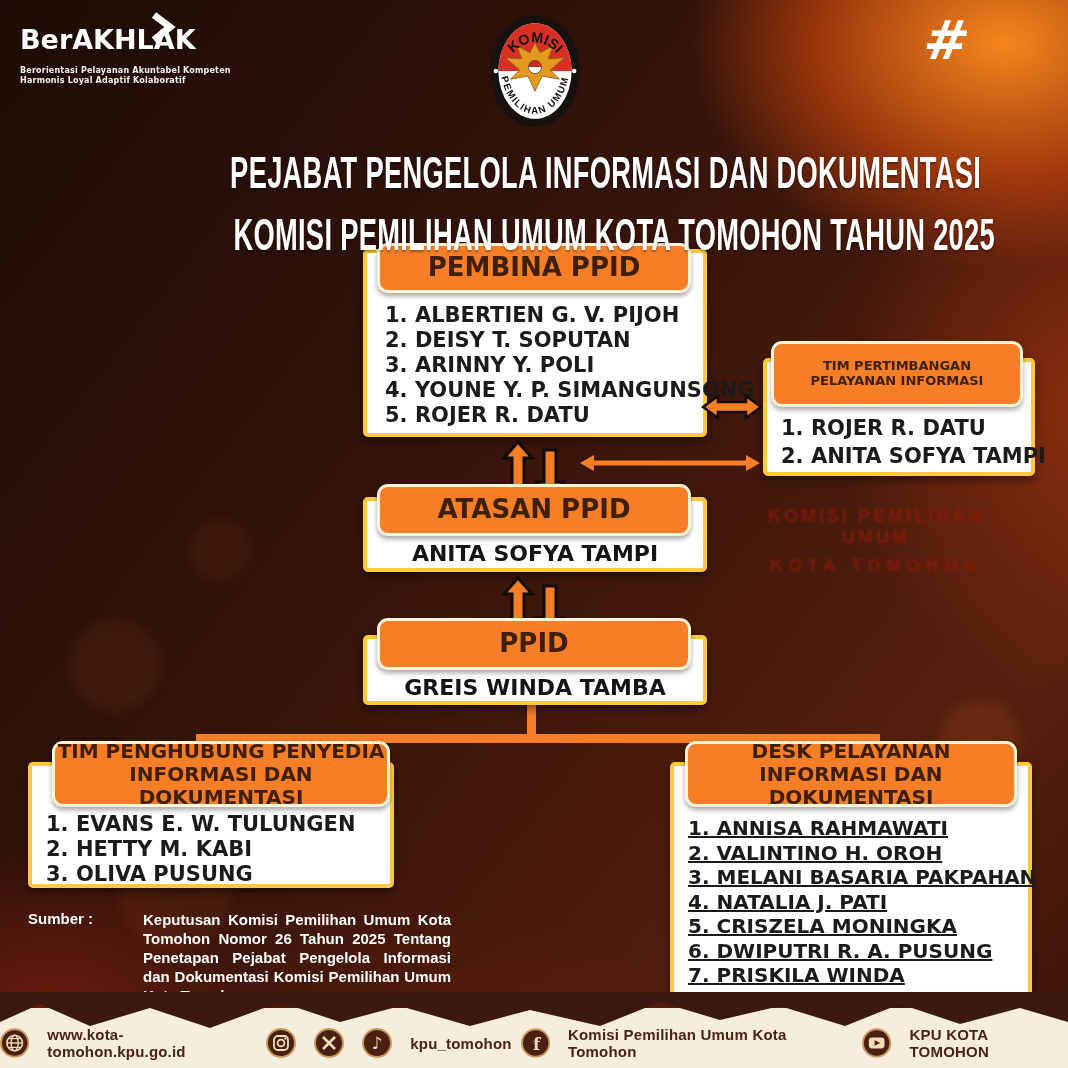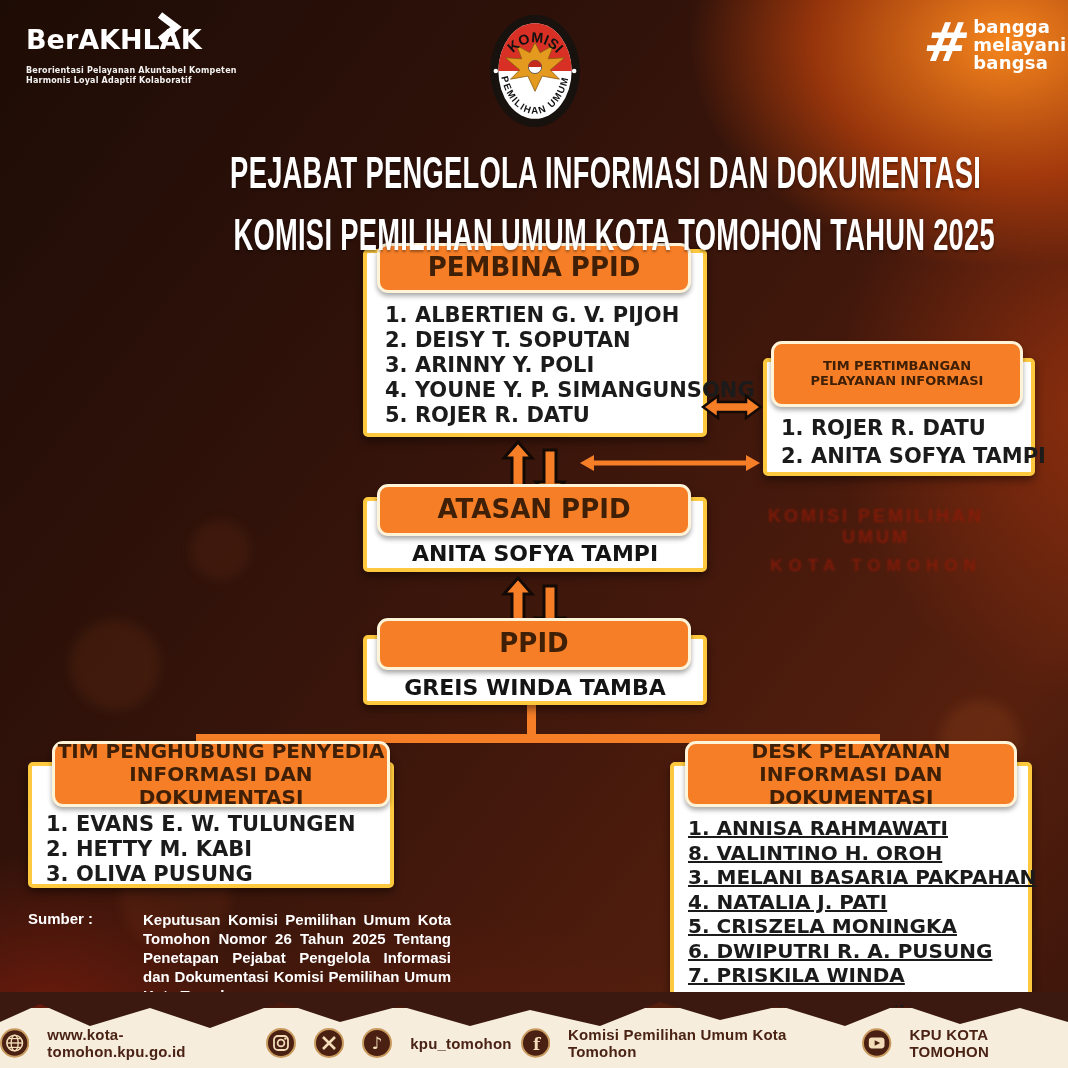--- a/index.html
+++ b/index.html
@@ -18,21 +18,21 @@
   .wall-sign{
     position:absolute;left:748px;top:506px;width:256px;z-index:0;
     color:#8f1a08;opacity:.8;filter:blur(1px);
     font-weight:bold;text-align:center;letter-spacing:3px;
     font-family:"Liberation Sans",sans-serif;
   }
   .wall-sign .l1{font-size:18px;}
   .wall-sign .l2{font-size:17px;margin-top:8px;letter-spacing:6px;}
 
   
-  .berakhlak{position:absolute;left:26px;top:26px;color:#fff;z-index:4;}
+  .berakhlak{position:absolute;left:20px;top:26px;color:#fff;z-index:4;}
   .berakhlak .word{font-size:27px;font-weight:bold;letter-spacing:0;line-height:1;}
   .berakhlak .chev{position:absolute;left:128px;top:-14px;}
   .berakhlak .tag{font-size:8px;font-weight:bold;opacity:.95;margin-top:13px;line-height:1.25;letter-spacing:.2px;}
 
   .kpu-logo{position:absolute;left:489px;top:14px;z-index:4;}
 
   .campaign{position:absolute;left:924px;top:18px;display:flex;align-items:center;gap:4px;color:#fff;z-index:4;}
   .campaign .hash{font-size:54px;font-weight:bold;transform:skewX(-8deg);line-height:1;margin-top:-4px;}
   .campaign .lines{display:flex;flex-direction:column;font-size:18px;font-weight:bold;line-height:1.0;letter-spacing:.2px;}
 
@@ -111,25 +111,20 @@
     <text font-size="14" font-weight="bold" fill="#111" font-family="Liberation Sans, sans-serif">
       <textPath href="#arcTop" startOffset="50%" text-anchor="middle">KOMISI</textPath>
     </text>
     <text font-size="9.5" font-weight="bold" fill="#111" letter-spacing="1.5" font-family="Liberation Sans, sans-serif">
       <textPath href="#arcBot" startOffset="50%" text-anchor="middle">PEMILIHAN UMUM</textPath>
     </text>
   </svg>
 
   <div class="campaign">
     <div class="hash">#</div>
-    <div class="lines">
-      <span>bangga</span>
-      <span>melayani</span>
-      <span>bangsa</span>
-    </div>
   </div>
 
   <div class="title title1">
     <span class="inner">PEJABAT PENGELOLA INFORMASI DAN DOKUMENTASI</span>
   </div>
   <div class="title title2">
     <span class="inner">KOMISI PEMILIHAN UMUM KOTA TOMOHON TAHUN 2025</span>
   </div>
 
   <div class="connector" style="left:527px;top:703px;width:9px;height:36px;"></div>
@@ -202,21 +197,21 @@
     <li>3. OLIVA PUSUNG</li>
   </ol>
 
   <div class="panel" style="left:670px;top:762px;width:362px;height:236px;"></div>
   <div class="chip" style="left:685px;top:741px;width:332px;height:66px;font-size:20px;">
     <span>DESK PELAYANAN</span>
     <span>INFORMASI DAN DOKUMENTASI</span>
   </div>
   <ol class="members" style="position:absolute;left:688px;top:816px;font-size:20px;line-height:24.5px;z-index:3;text-decoration:underline;">
     <li>1. ANNISA RAHMAWATI</li>
-    <li>8. VALINTINO H. OROH</li>
+    <li>2. VALINTINO H. OROH</li>
     <li>3. MELANI BASARIA PAKPAHAN</li>
     <li>4. NATALIA J. PATI</li>
     <li>5. CRISZELA MONINGKA</li>
     <li>6. DWIPUTRI R. A. PUSUNG</li>
     <li>7. PRISKILA WINDA</li>
     <li>8. NATHANIA A. PANGAU</li>
   </ol>
 
   <div class="source">
     <div class="lbl">Sumber :</div>

